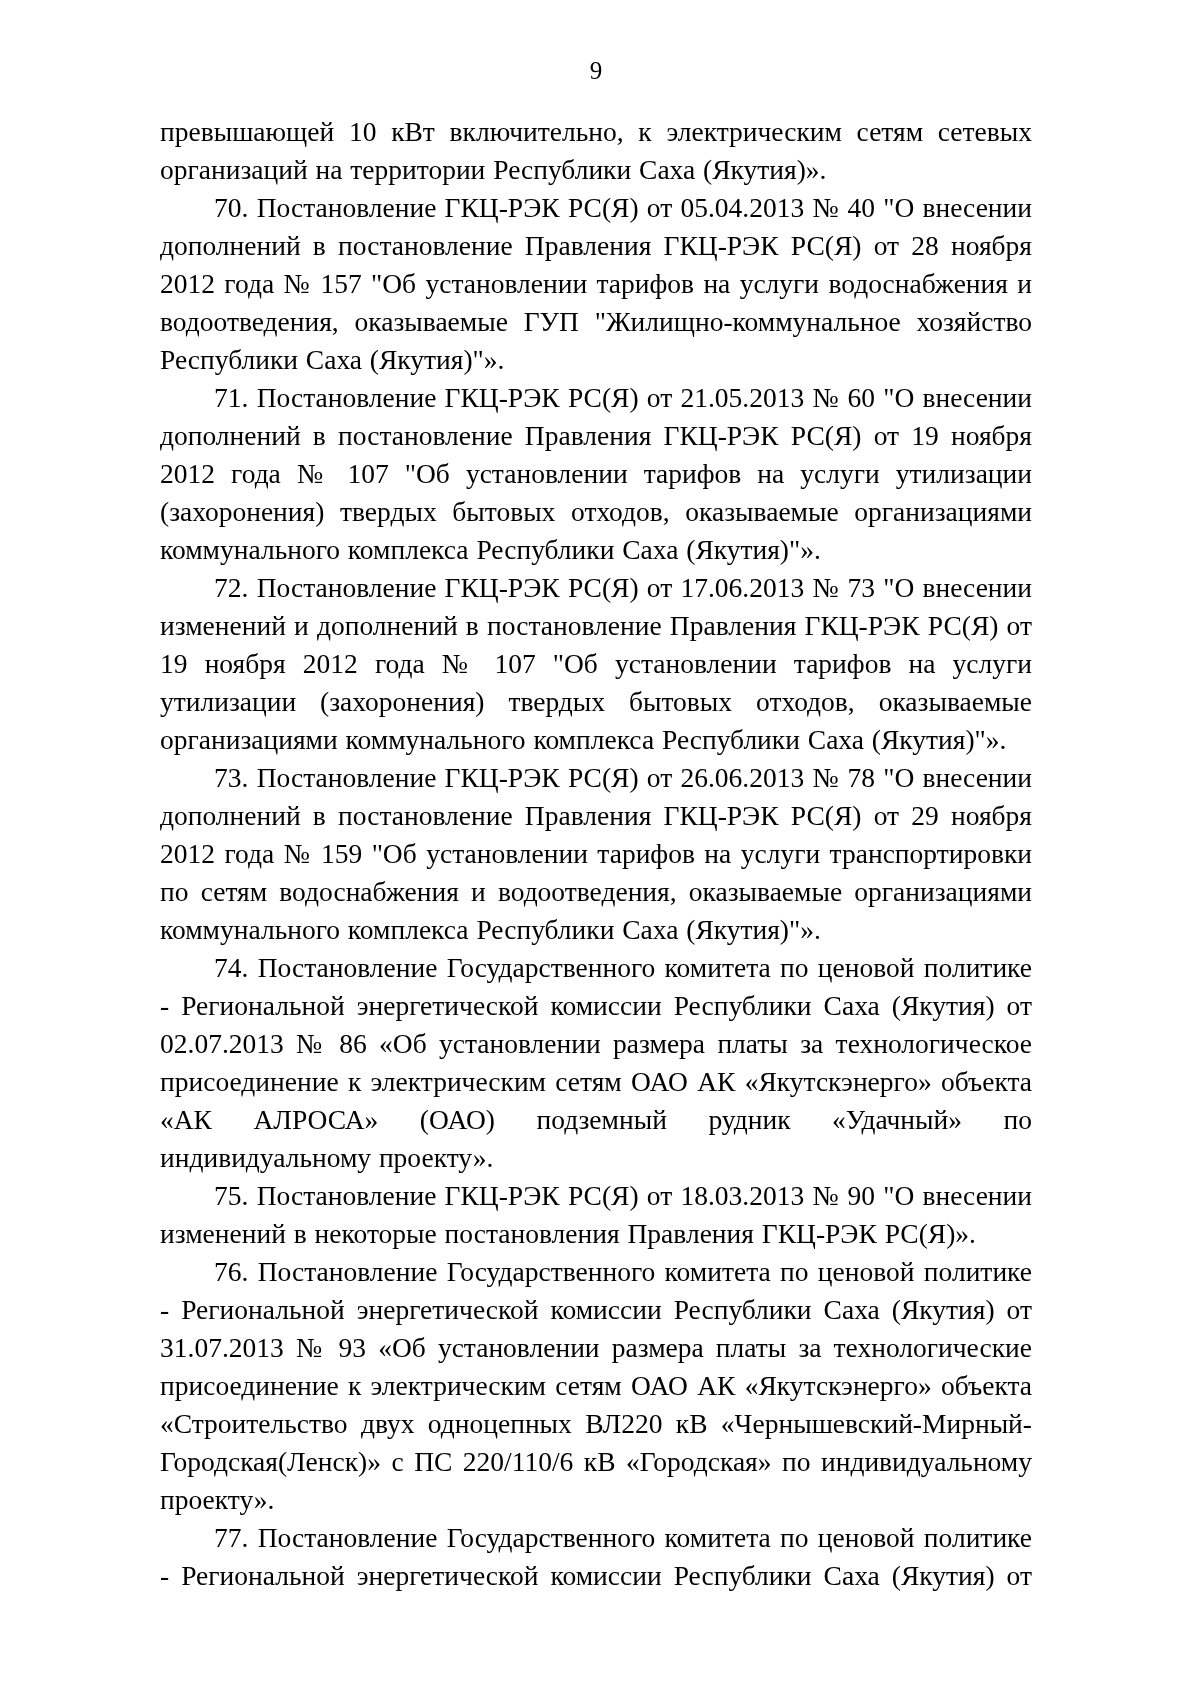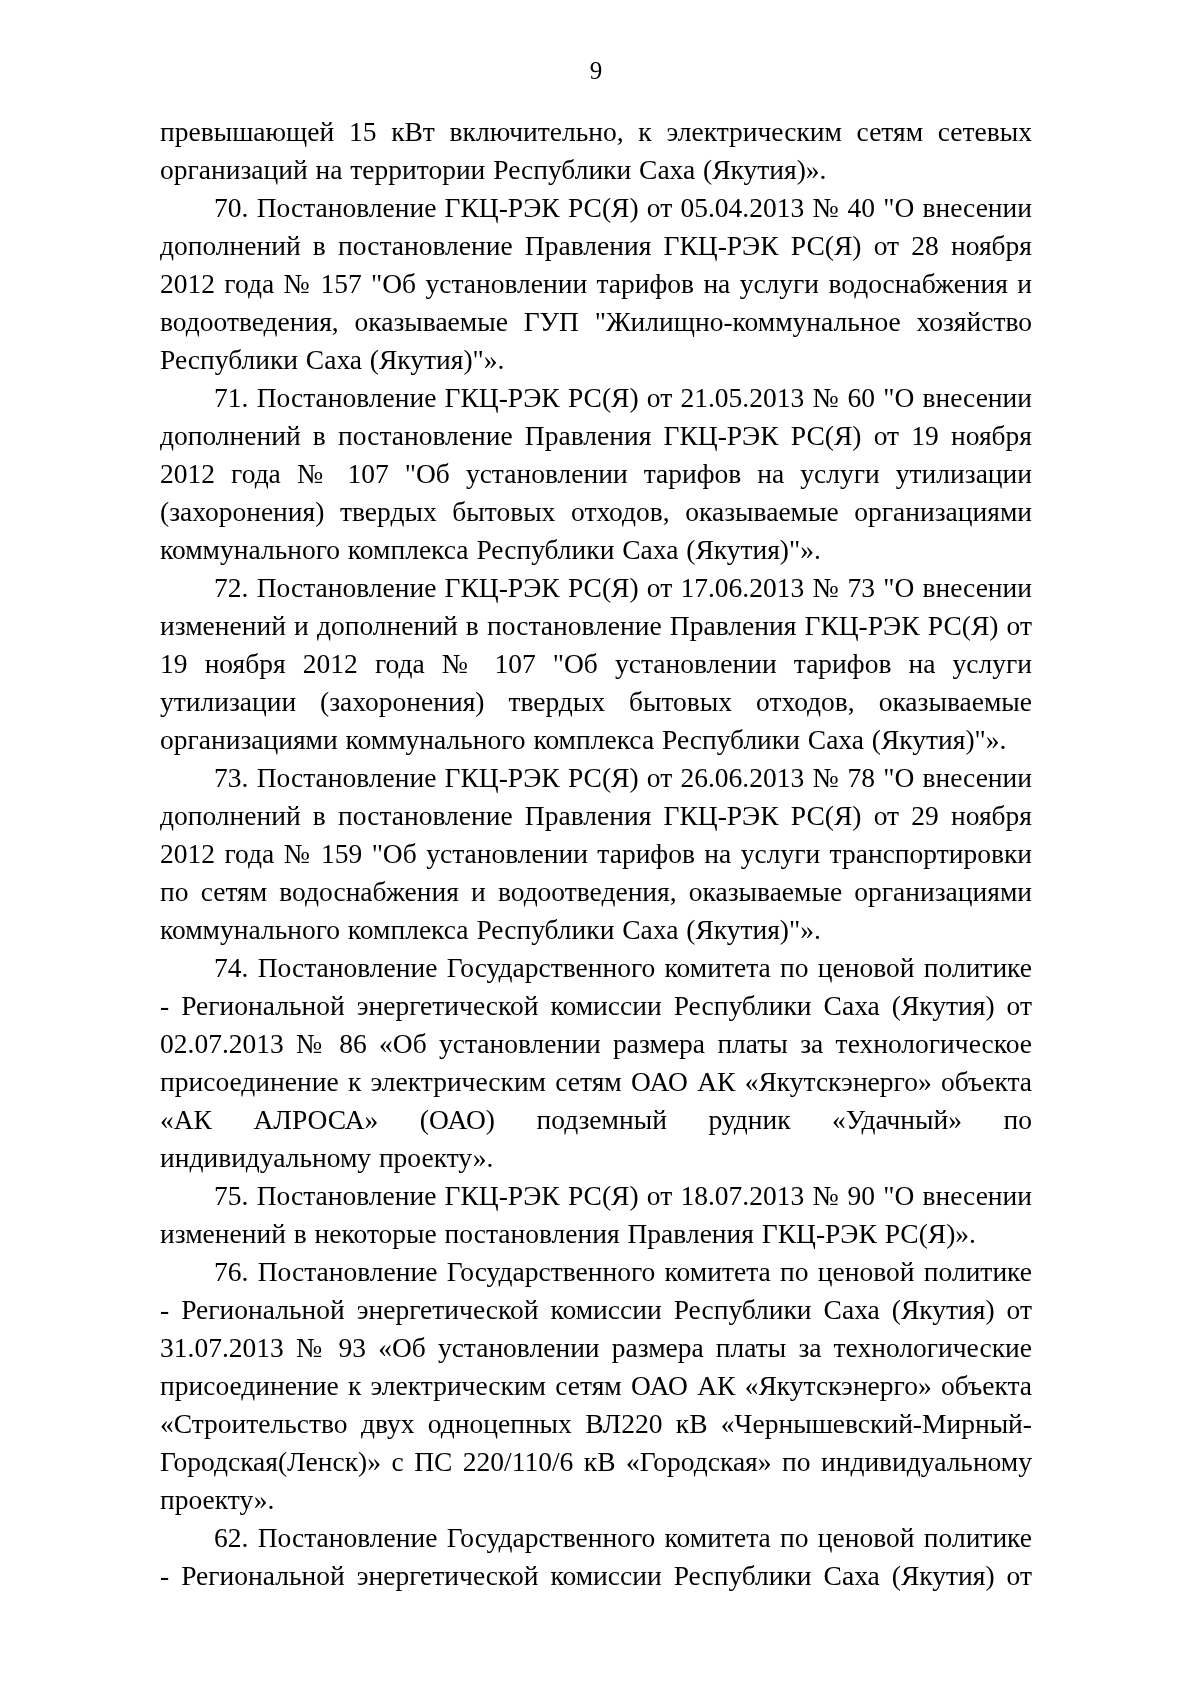--- a/index.html
+++ b/index.html
@@ -42,23 +42,23 @@
     text-align-last: justify;
   }
 </style>
 </head>
 <body>
 
 <div class="page">
   <div class="page-number">9</div>
 
   <div class="content">
-    <p class="para">превышающей 15 кВт включительно, к электрическим сетям сетевых организаций на территории Республики Саха (Якутия)».</p>
+    <p class="para">превышающей 10 кВт включительно, к электрическим сетям сетевых организаций на территории Республики Саха (Якутия)».</p>
     <p class="para indent">70. Постановление ГКЦ-РЭК РС(Я) от 05.04.2013 № 40 "О внесении дополнений в постановление Правления ГКЦ-РЭК РС(Я) от 28 ноября 2012 года № 157 "Об установлении тарифов на услуги водоснабжения и водоотведения, оказываемые ГУП "Жилищно-коммунальное хозяйство Республики Саха (Якутия)"».</p>
     <p class="para indent">71. Постановление ГКЦ-РЭК РС(Я) от 21.05.2013 № 60 "О внесении дополнений в постановление Правления ГКЦ-РЭК РС(Я) от 19 ноября 2012 года № 107 "Об установлении тарифов на услуги утилизации (захоронения) твердых бытовых отходов, оказываемые организациями коммунального комплекса Республики Саха (Якутия)"».</p>
     <p class="para indent">72. Постановление ГКЦ-РЭК РС(Я) от 17.06.2013 № 73 "О внесении изменений и дополнений в постановление Правления ГКЦ-РЭК РС(Я) от 19 ноября 2012 года № 107 "Об установлении тарифов на услуги утилизации (захоронения) твердых бытовых отходов, оказываемые организациями коммунального комплекса Республики Саха (Якутия)"».</p>
     <p class="para indent">73. Постановление ГКЦ-РЭК РС(Я) от 26.06.2013 № 78 "О внесении дополнений в постановление Правления ГКЦ-РЭК РС(Я) от 29 ноября 2012 года № 159 "Об установлении тарифов на услуги транспортировки по сетям водоснабжения и водоотведения, оказываемые организациями коммунального комплекса Республики Саха (Якутия)"».</p>
     <p class="para indent">74. Постановление Государственного комитета по ценовой политике - Региональной энергетической комиссии Республики Саха (Якутия) от 02.07.2013 № 86 «Об установлении размера платы за технологическое присоединение к электрическим сетям ОАО АК «Якутскэнерго» объекта «АК АЛРОСА» (ОАО) подземный рудник «Удачный» по индивидуальному проекту».</p>
-    <p class="para indent">75. Постановление ГКЦ-РЭК РС(Я) от 18.07.2013 № 90 "О внесении изменений в некоторые постановления Правления ГКЦ-РЭК РС(Я)».</p>
+    <p class="para indent">75. Постановление ГКЦ-РЭК РС(Я) от 18.03.2013 № 90 "О внесении изменений в некоторые постановления Правления ГКЦ-РЭК РС(Я)».</p>
     <p class="para indent">76. Постановление Государственного комитета по ценовой политике - Региональной энергетической комиссии Республики Саха (Якутия) от 31.07.2013 № 93 «Об установлении размера платы за технологические присоединение к электрическим сетям ОАО АК «Якутскэнерго» объекта «Строительство двух одноцепных ВЛ220 кВ «Чернышевский-Мирный-Городская(Ленск)» с ПС 220/110/6 кВ «Городская» по индивидуальному проекту».</p>
-    <p class="para indent cut">62. Постановление Государственного комитета по ценовой политике - Региональной энергетической комиссии Республики Саха (Якутия) от</p>
+    <p class="para indent cut">77. Постановление Государственного комитета по ценовой политике - Региональной энергетической комиссии Республики Саха (Якутия) от</p>
   </div>
 </div>
 
 </body></html>

